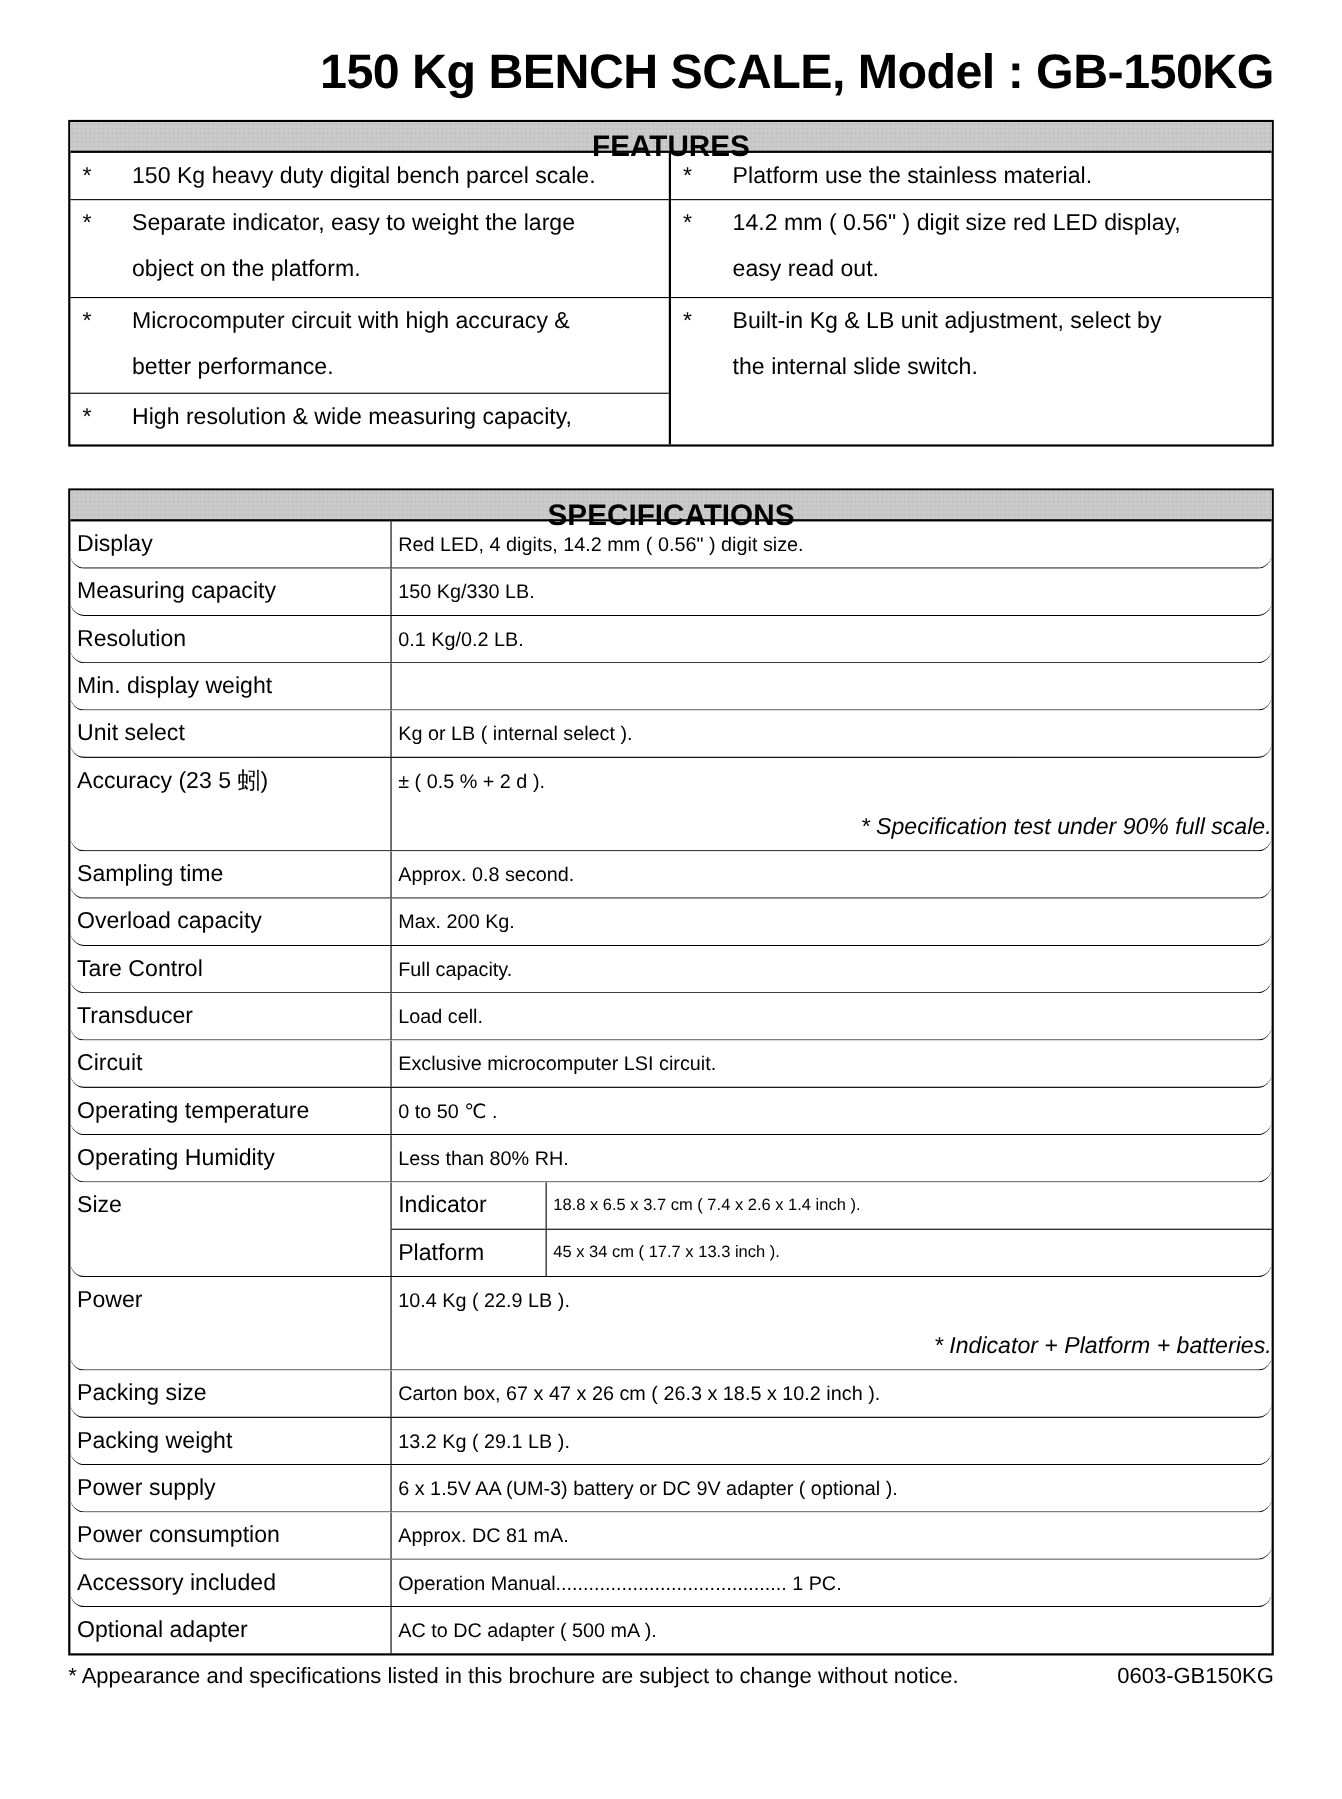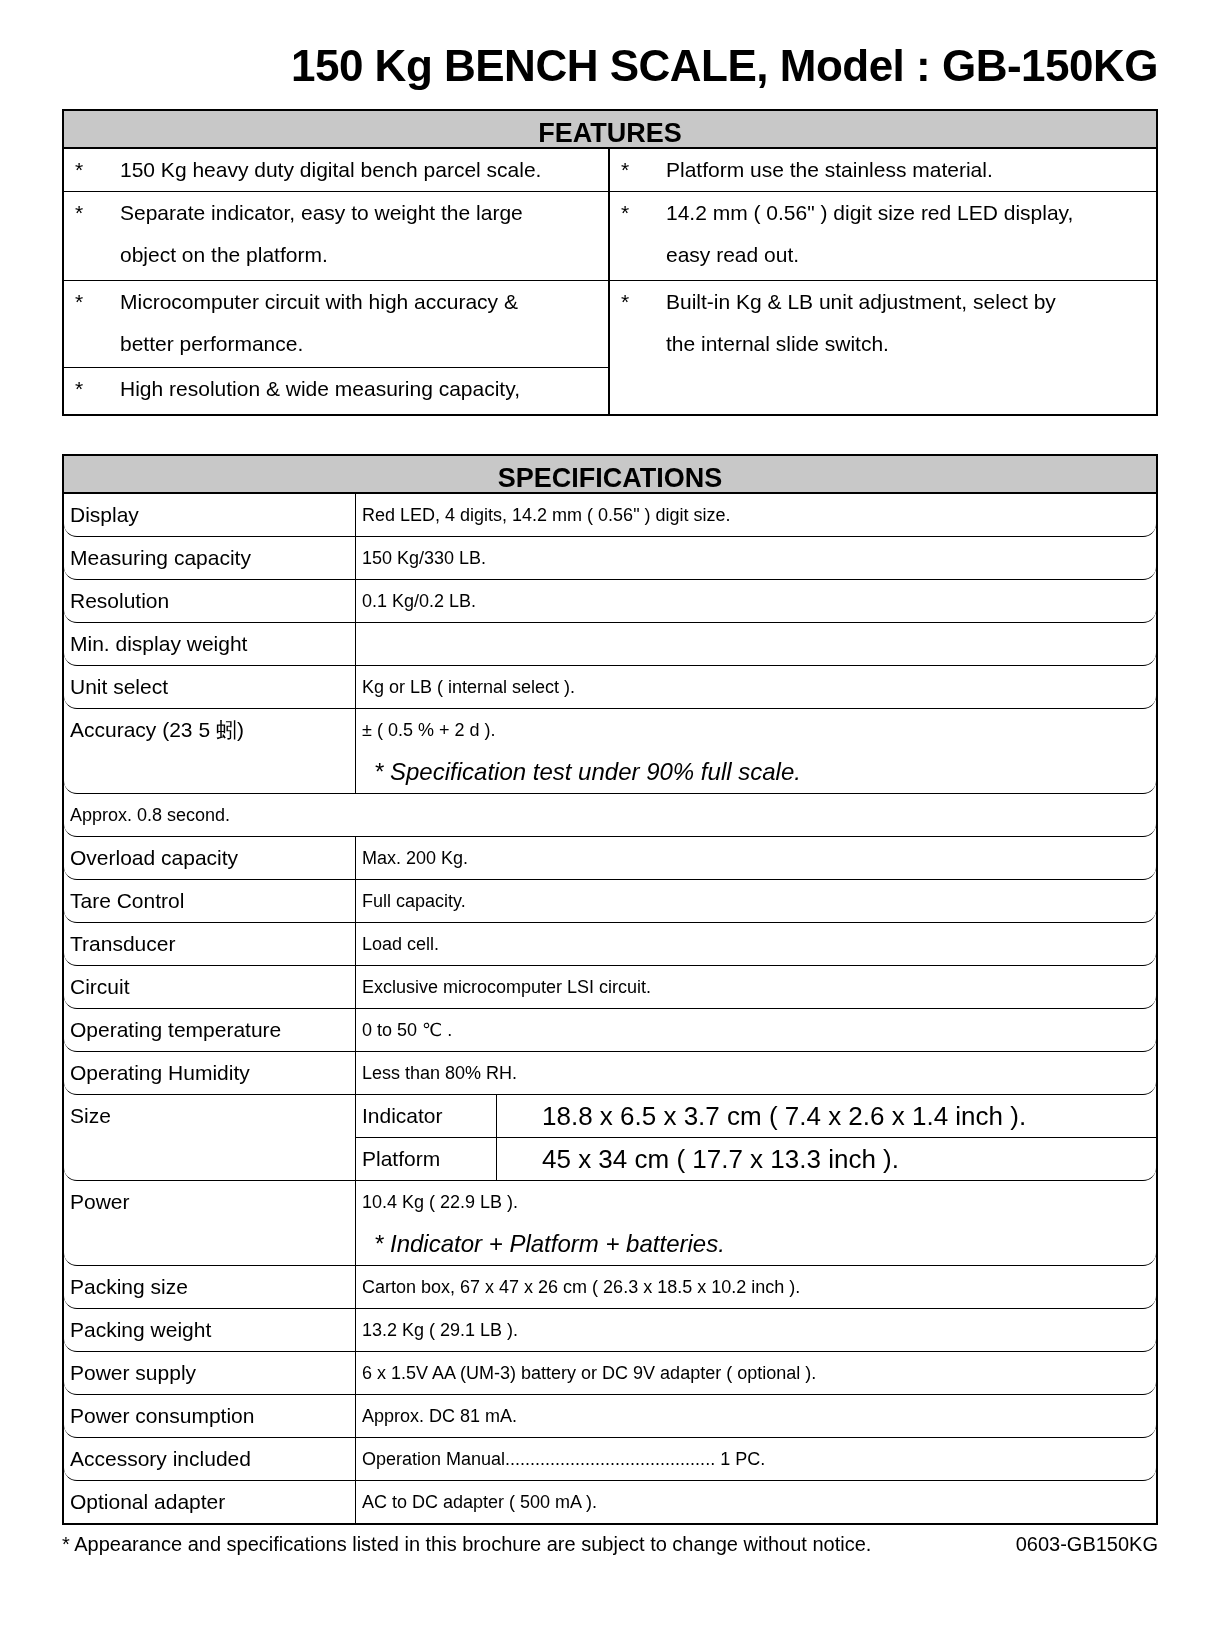--- a/index.html
+++ b/index.html
@@ -20,21 +20,21 @@
     font-weight: bold;
     letter-spacing: -0.5px;
     line-height: 1.25;
   }
 
   .tbl { border: 2px solid #000; background: #fff; }
   .features-tbl { margin-top: 16px; }
   .specs-tbl { margin-top: 38px; }
 
   .tbl-header {
-    height: 38px;
+    height: 28px;
     line-height: 44px;
     text-align: center;
     font-weight: bold;
     font-size: 27px;
     border-bottom: 2px solid #000;
     background-color: #c8c8c8;
     background-image:
       radial-gradient(#b2b2b2 22%, transparent 24%),
       radial-gradient(#e0e0e0 22%, transparent 24%);
     background-size: 4px 4px;
@@ -58,32 +58,32 @@
   .spec-row.dbl { min-height: 84px; }
   .spec-row.last { border-bottom: none; }
   .spec-label {
     width: 292px; flex: 0 0 292px;
     border-right: 1.5px solid #000;
     padding-left: 6px;
     font-size: 21px; line-height: 42px;
   }
   .spec-value-wrap { flex: 1; display: flex; flex-direction: column; }
   .spec-value { padding-left: 6px; font-size: 18px; line-height: 42px; }
-  .spec-note { padding-left: 18px; font-size: 24px; line-height: 42px; font-style: italic; }
+  .spec-note { padding-left: 18px; font-size: 21px; line-height: 42px; font-style: italic; text-align: right; }
 
   .size-sub { flex: 1; display: flex; flex-direction: column; }
   .size-subrow { display: flex; min-height: 42px; }
   .size-subrow.first { border-bottom: 1.5px solid #000; }
   .size-sublabel {
     width: 141px; flex: 0 0 141px;
     border-right: 1.5px solid #000;
     padding-left: 6px;
     font-size: 21px; line-height: 42px;
   }
-  .size-subvalue { flex: 1; padding-left: 6px; font-size: 26px; line-height: 42px; margin-left: 39px; }
+  .size-subvalue { flex: 1; padding-left: 6px; font-size: 15px; line-height: 42px; }
 
   .footer {
     margin: 5px 62px 0;
     display: flex;
     justify-content: space-between;
     align-items: baseline;
     font-size: 20px;
     line-height: 28px;
     text-align: right;
   }
@@ -168,20 +168,21 @@
         </div>
     </div>
     <div class="spec-row dbl">
       <div class="spec-label">Accuracy (23 5 蚓)</div>
       <div class="spec-value-wrap">
         <div class="spec-value">± ( 0.5 % + 2 d ).</div>
         <div class="spec-note">* Specification test under 90% full scale.</div>
       </div>
     </div>
     <div class="spec-row">
+      <div class="spec-label">Sampling time</div>
       <div class="spec-value-wrap">
           <div class="spec-value">Approx. 0.8 second.</div>
         </div>
     </div>
     <div class="spec-row">
       <div class="spec-label">Overload capacity</div>
       <div class="spec-value-wrap">
           <div class="spec-value">Max. 200 Kg.</div>
         </div>
     </div>

